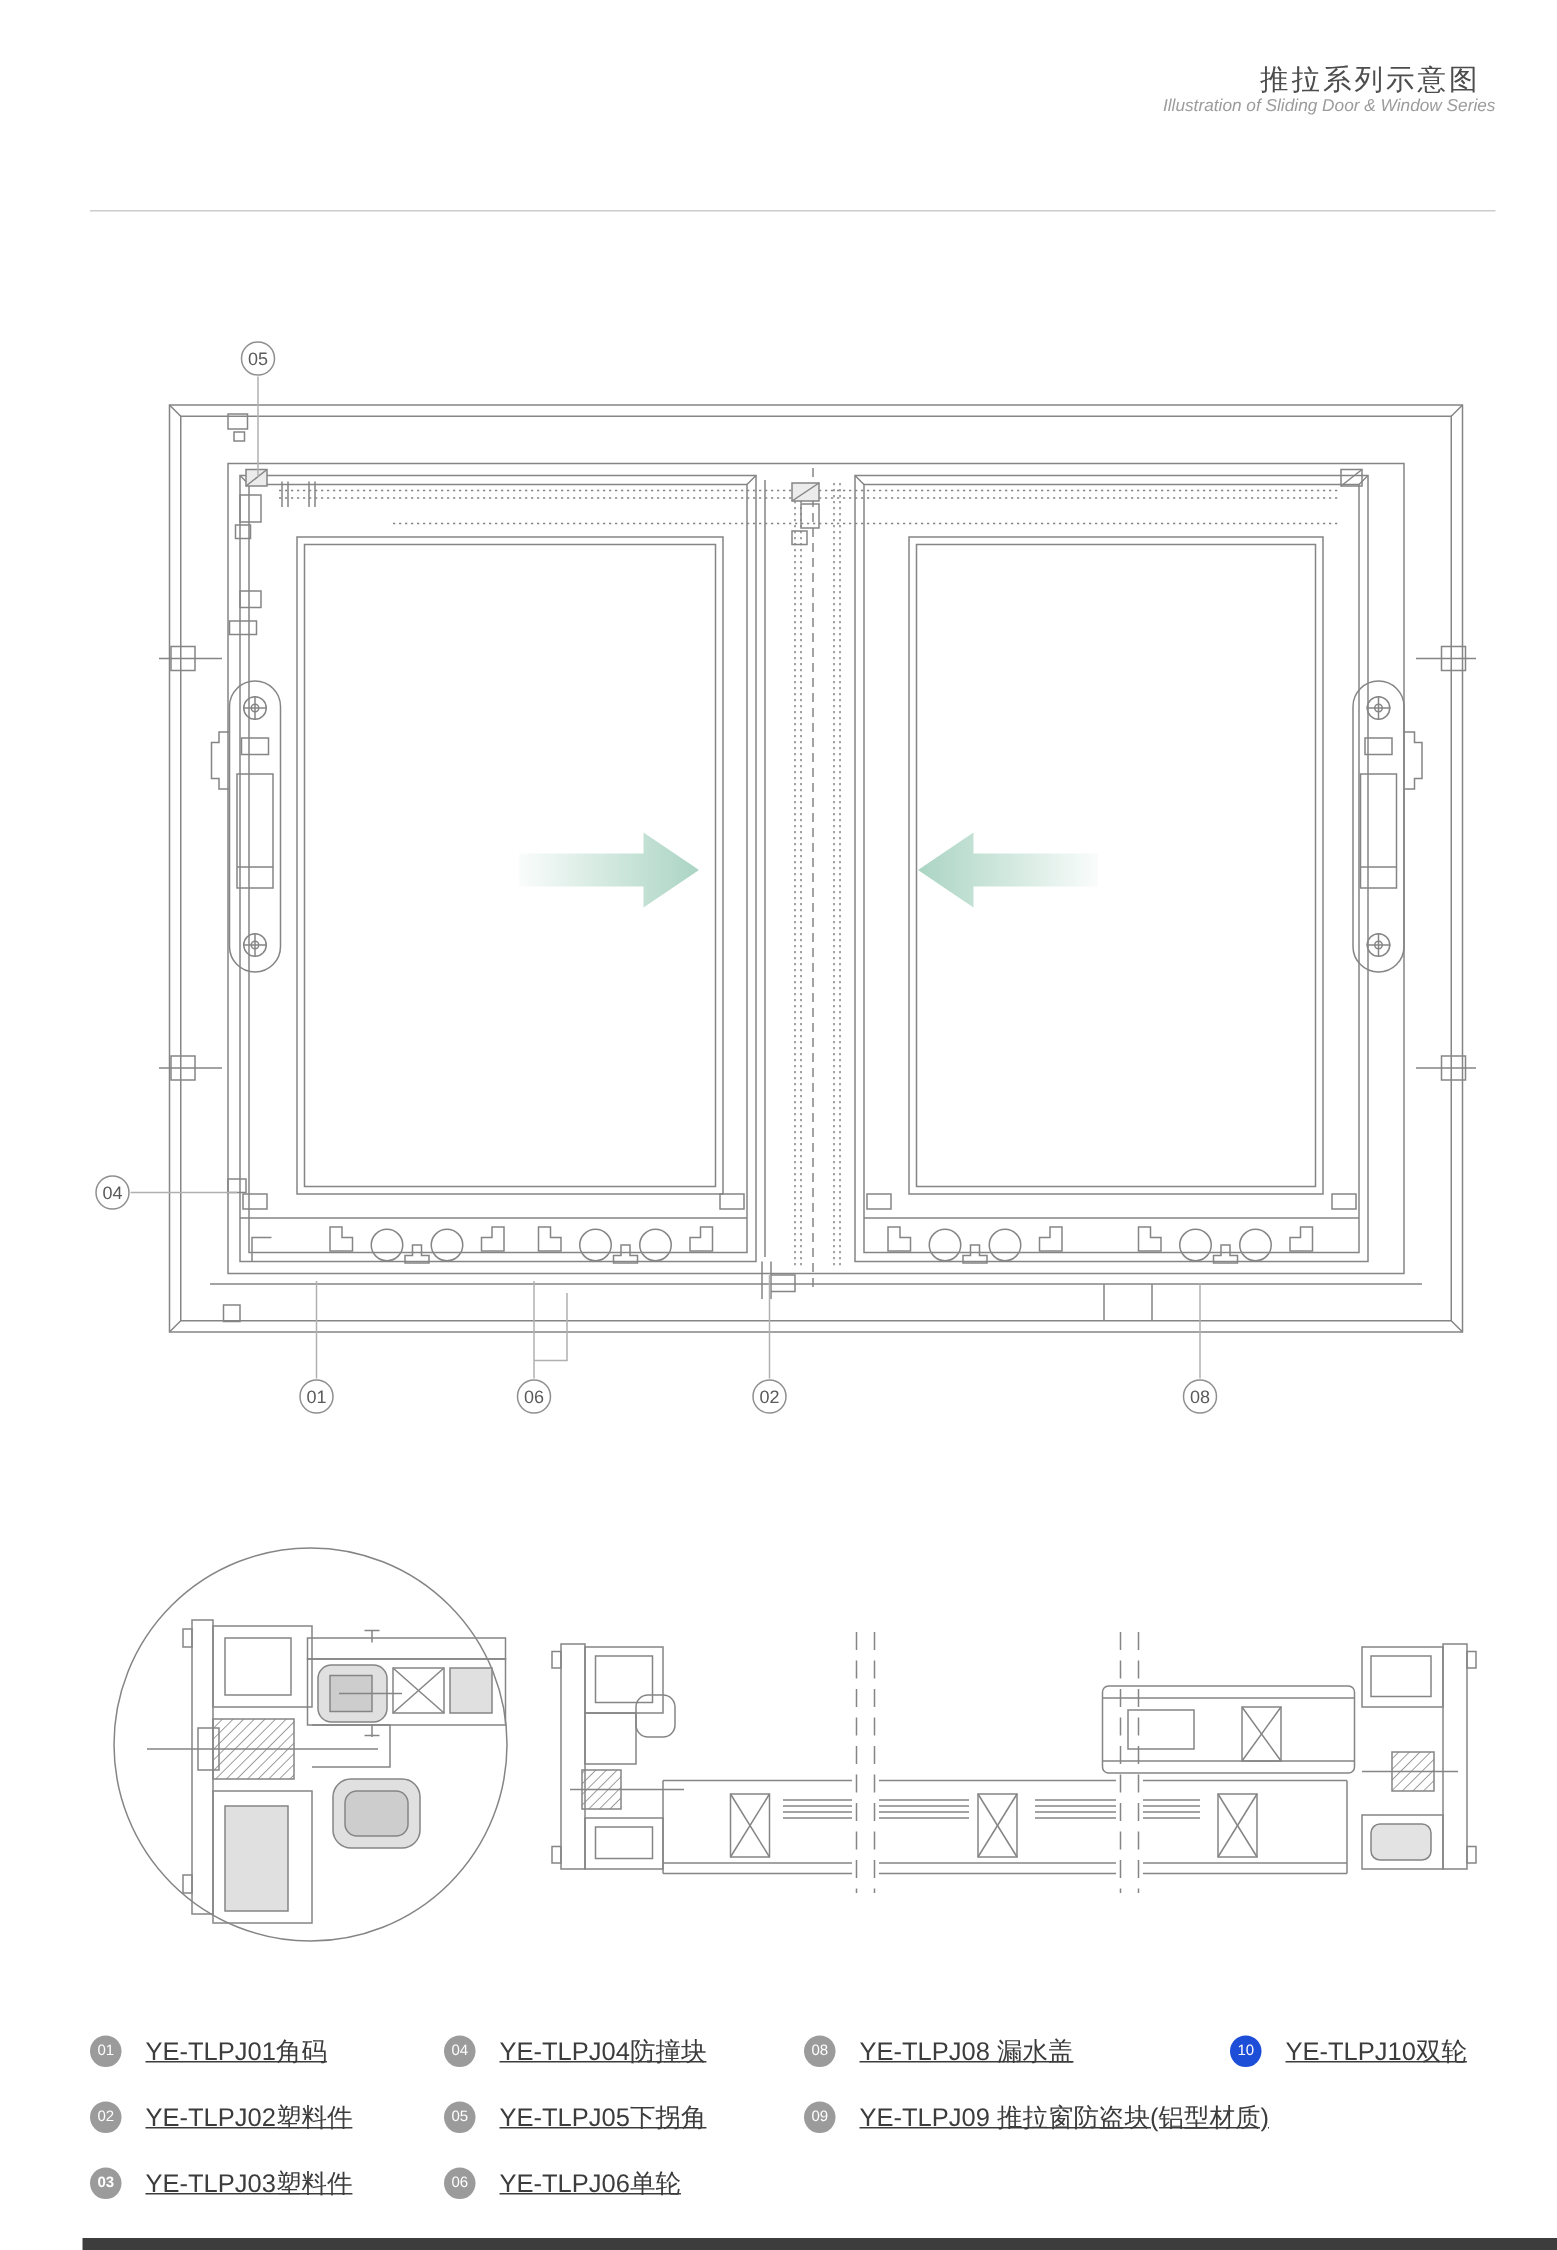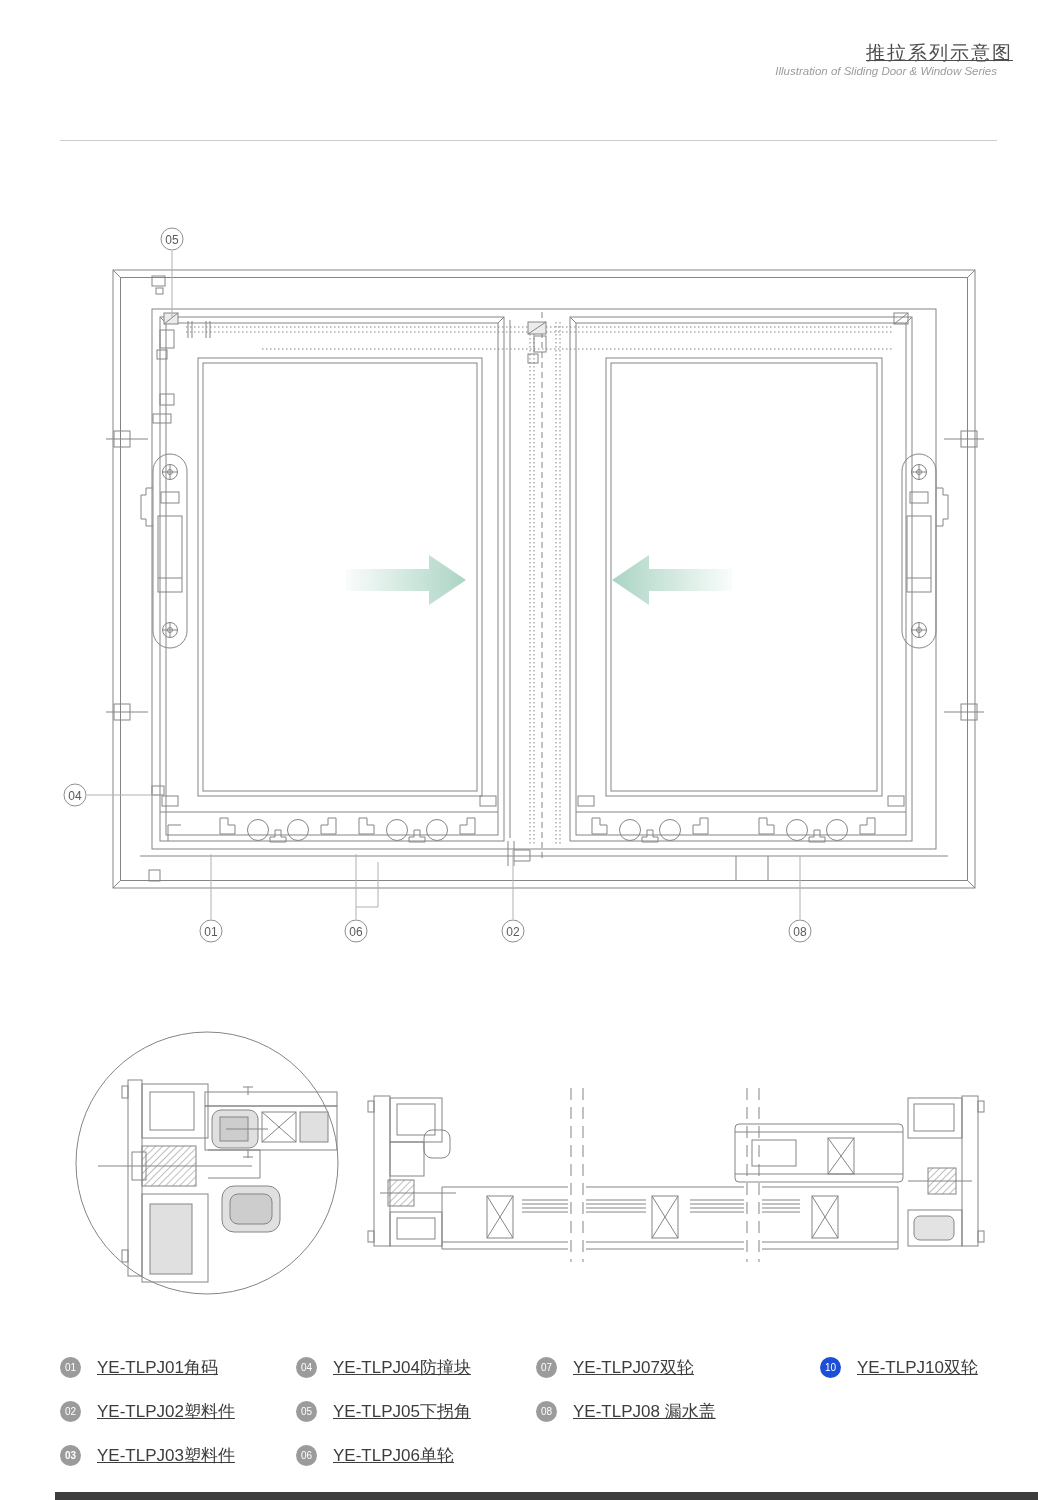--- a/index.html
+++ b/index.html
@@ -1,22 +1,22 @@
 <!DOCTYPE html>
 <html><head>
 <meta charset="utf-8">
 <style>
   html,body{margin:0;padding:0;}
   body{
     width:1038px;height:1500px;position:relative;background:#ffffff;
     font-family:"Liberation Sans",sans-serif;overflow:hidden;
   }
   .title-zh{
-    position:absolute;top:40px;right:25px;font-size:19px;color:#4d4d4d;
-    letter-spacing:2px;white-space:nowrap;text-decoration:underline;
+    position:absolute;top:40px;right:51px;font-size:19px;color:#4d4d4d;
+    letter-spacing:2px;white-space:nowrap;
   }
   .title-en{
     position:absolute;top:65px;right:41px;font-size:11.5px;color:#9c9c9c;
     white-space:nowrap;
     font-style:italic;
   }
   .divider{
     position:absolute;top:140px;left:60px;width:937px;height:1px;background:#cccccc;
   }
   #diagram-svg{position:absolute;left:0;top:0;}
@@ -321,26 +321,26 @@
         <span class="badge" style="background: rgb(155, 155, 155);">05</span>
         <span class="legend-label">YE-TLPJ05下拐角</span>
       </div>
       <div class="legend-item">
         <span class="badge" style="background: rgb(155, 155, 155);">06</span>
         <span class="legend-label">YE-TLPJ06单轮</span>
       </div>
     </div>
     <div class="legend-col col-2">
       <div class="legend-item">
-        <span class="badge" style="background: rgb(155, 155, 155);">07</span>
-        <span class="legend-label">YE-TLPJ07双轮</span>
-      </div>
-      <div class="legend-item">
         <span class="badge" style="background: rgb(155, 155, 155);">08</span>
         <span class="legend-label">YE-TLPJ08 漏水盖</span>
+      </div>
+      <div class="legend-item">
+        <span class="badge" style="background: rgb(155, 155, 155);">09</span>
+        <span class="legend-label">YE-TLPJ09 推拉窗防盗块(铝型材质)</span>
       </div>
     </div>
     <div class="legend-col col-3">
       <div class="legend-item">
         <span class="badge" style="background: #1d4ed8;">10</span>
         <span class="legend-label">YE-TLPJ10双轮</span>
       </div>
     </div>
   </div>
 <div class="footer-bar" style="background: rgb(61, 61, 61);"></div>

